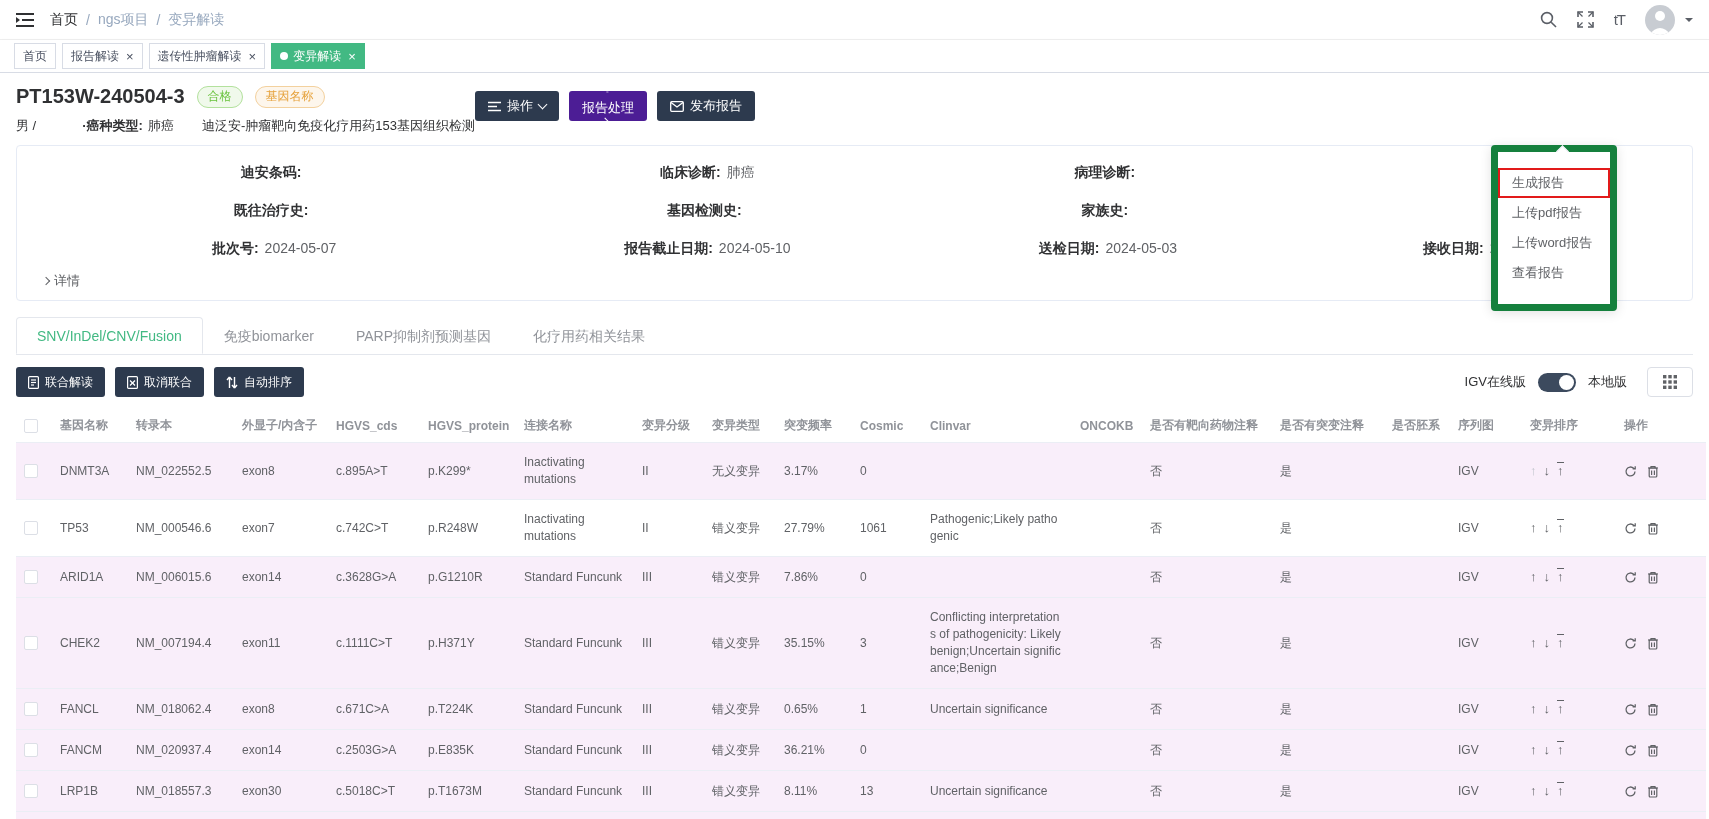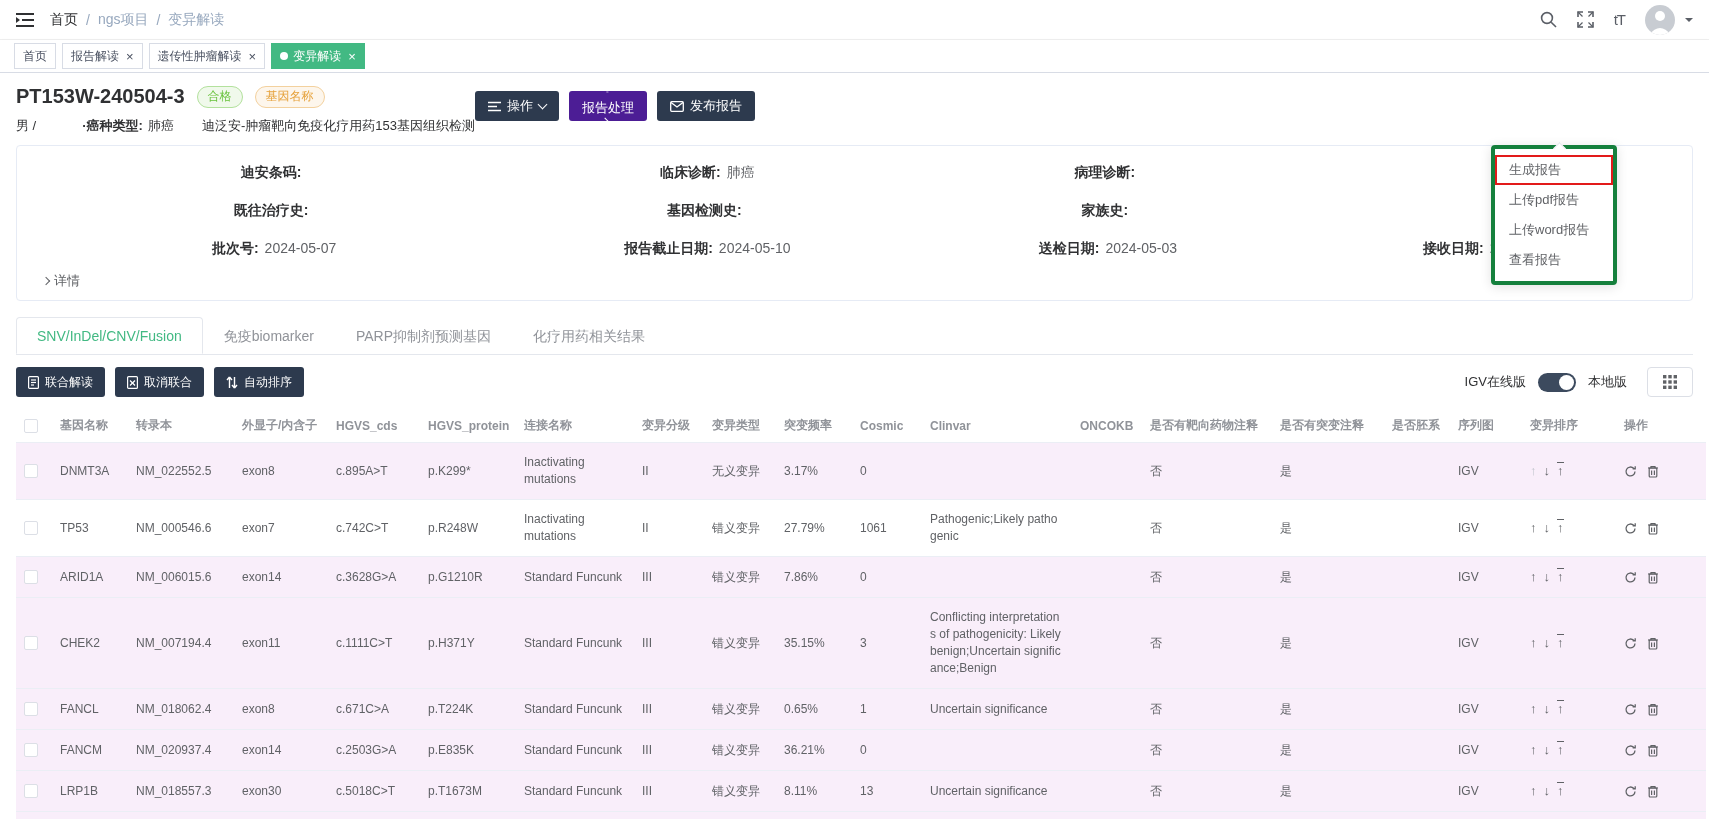--- a/index.html
+++ b/index.html
@@ -41,21 +41,21 @@
   .pt-sub .ct-value { margin-left:5px; }
   .pt-sub .product { margin-left:28px; }
 
   .action-btns { display:flex; gap:10px; align-items:flex-start; padding-top:6px; }
   .btn { height:30px; padding:0 13px; border-radius:3px; font-size:13px; color:#fff; display:inline-flex; align-items:center; gap:6px; border:none; cursor:pointer; white-space:nowrap; }
   .btn.dark { background:#2d3a4e; }
   .btn.slate { background:#4c1d95;flex-direction:column; }
   .chev { width:7px; height:7px; border-right:1.5px solid #fff; border-bottom:1.5px solid #fff; transform:rotate(45deg); margin-top:-4px; }
 
   
-  .dropdown { position:absolute; top:72px; right:92px; width:126px; background:#fff; border:4px solid #15803d; border-radius:4px; box-shadow:0 2px 12px rgba(0,0,0,.12); padding:6px 0; z-index:20; }
+  .dropdown { position:absolute; top:72px; right:92px; width:126px; background:#fff; border:7px solid #15803d; border-radius:4px; box-shadow:0 2px 12px rgba(0,0,0,.12); padding:16px 0; z-index:20; }
   .dropdown::before { content:''; position:absolute; top:-5px; left:60px; width:8px; height:8px; background:#fff; border-left:1px solid #e4e7ed; border-top:1px solid #e4e7ed; transform:rotate(45deg); }
   .menu-item { padding:5px 14px; font-size:13px; color:#606266; line-height:20px; cursor:pointer; }
   .menu-item.flagged { border:2px solid #e21a1a; padding:3px 12px; }
 
   
   .info-card { margin:4px 16px 0; border:1px solid #e6ebf5; border-radius:4px; background:#fff; padding:18px 20px 4px; }
   .info-grid { display:grid; grid-template-columns:29% 24% 25% 22%; row-gap:20px; font-size:14px;text-align:center; }
   .if-label { font-weight:bold; color:#303133; }
   .if-value { color:#606266; margin-left:6px; }
   .detail-row { text-align:left; padding:12px 6px 6px; }

